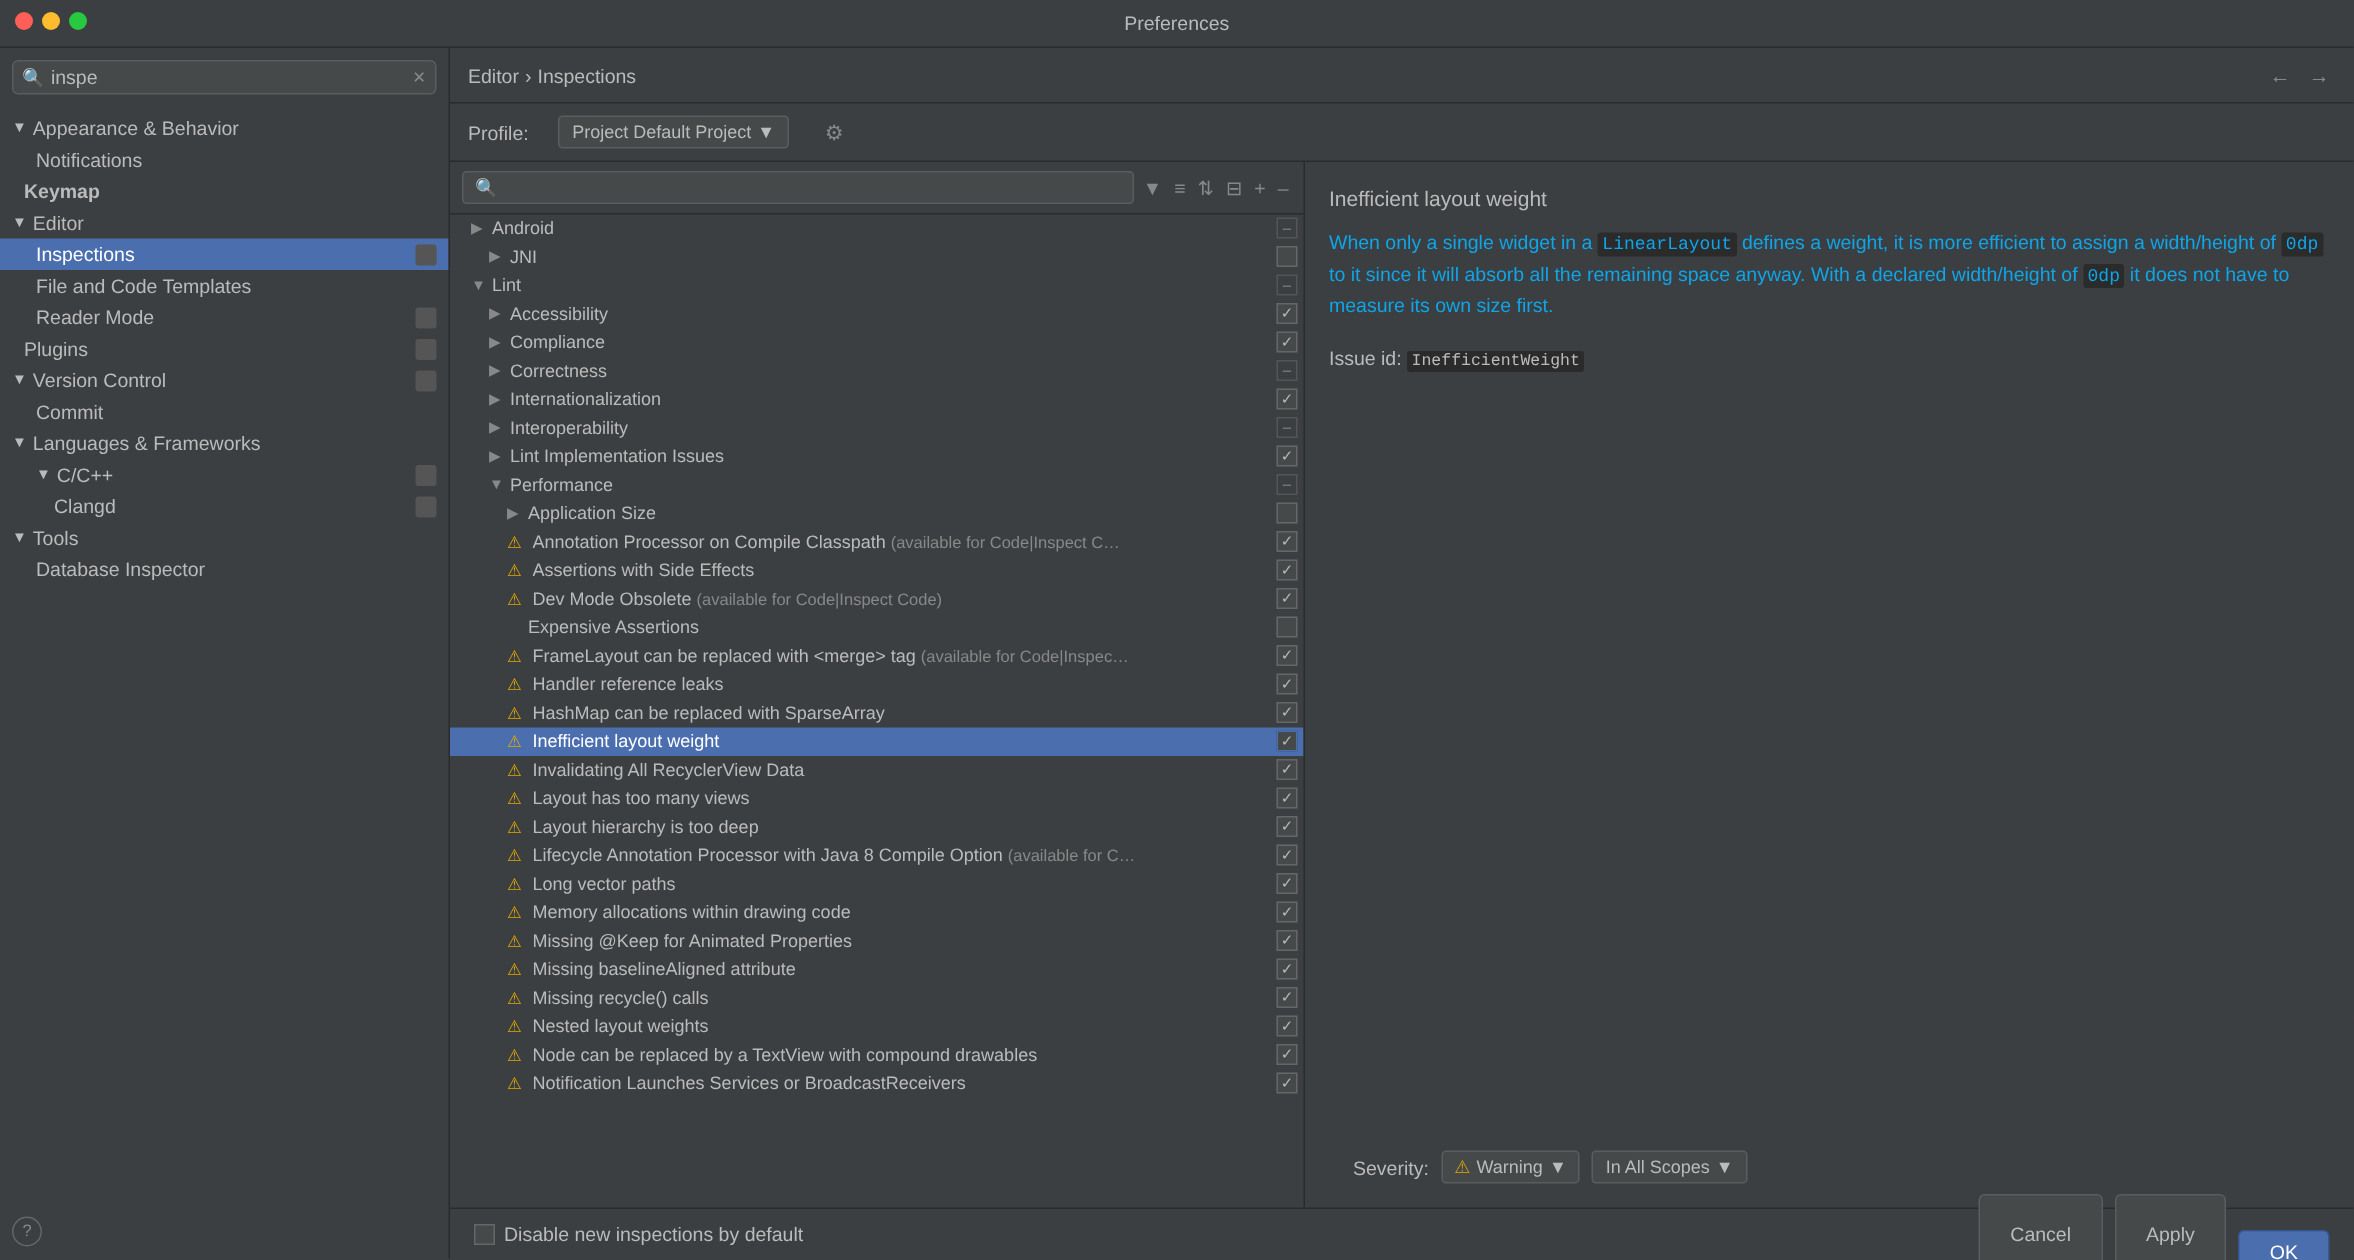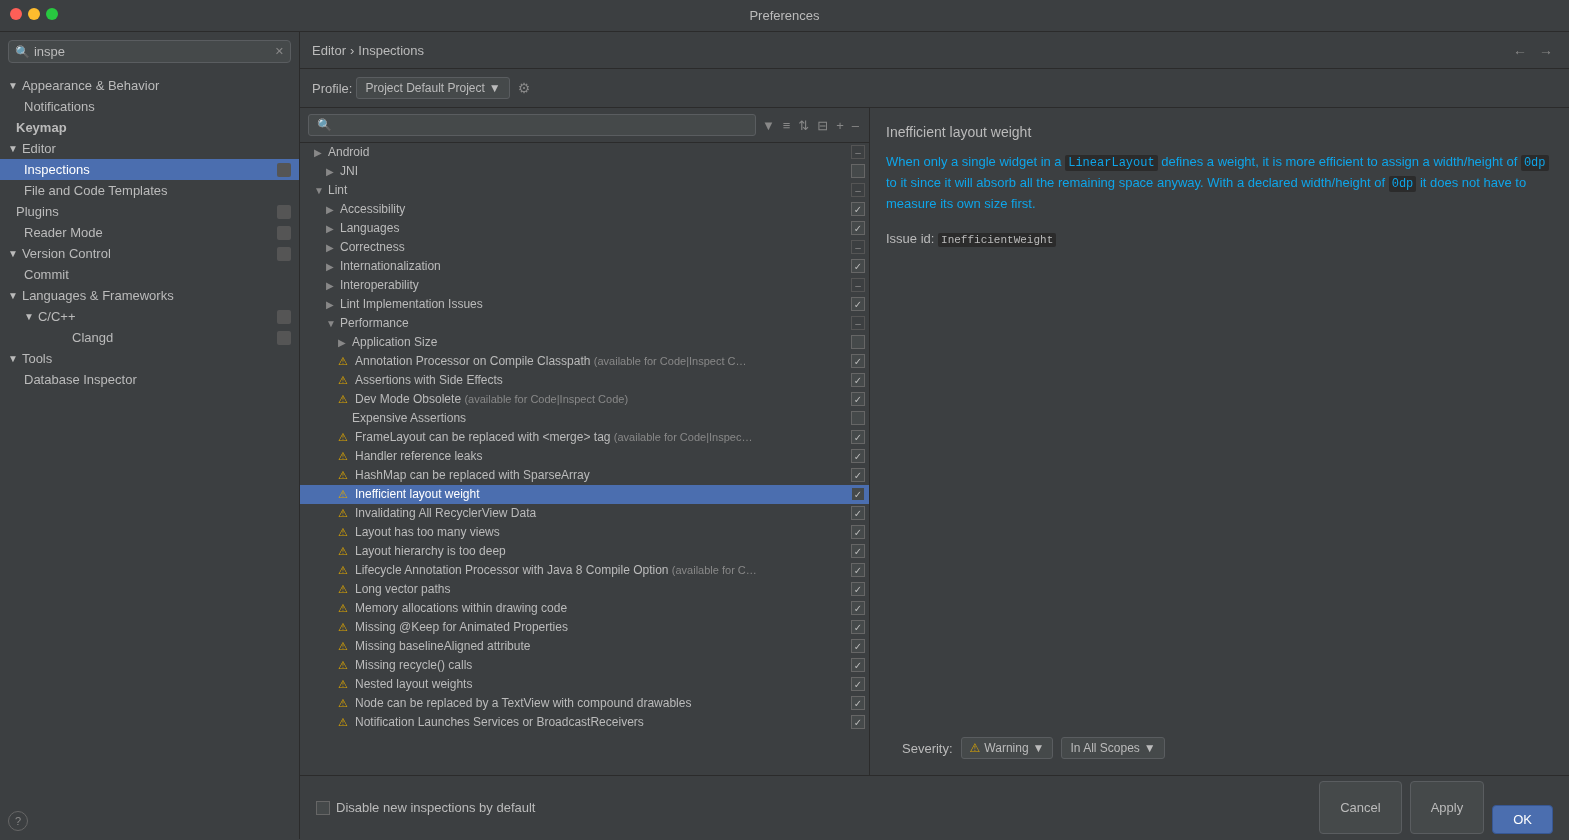--- a/index.html
+++ b/index.html
@@ -21,31 +21,31 @@
     .search-icon { color: #888; margin-right: 4px; font-size: 12px; }
     .search-input { background: transparent; border: none; outline: none; color: #bbb; font-size: 13px; flex: 1; }
     .search-clear { color: #888; cursor: pointer; font-size: 11px; }
 
     .sidebar-tree { flex: 1; overflow-y: auto; padding: 4px 0; }
     .sidebar-item { padding: 3px 8px 3px 16px; cursor: pointer; display: flex; align-items: center; color: #bbb; font-size: 13px; }
     .sidebar-item.selected { background: #4b6eaf; color: #fff; }
     .sidebar-item.group { font-weight: 500; padding-left: 8px; }
     .sidebar-item .arrow { margin-right: 4px; font-size: 10px; }
     .sidebar-item.indent1 { padding-left: 24px; }
-    .sidebar-item.indent2 { padding-left: 36px; margin-left: 36px; }
+    .sidebar-item.indent2 { padding-left: 36px; }
     .sidebar-badge { margin-left: auto; width: 14px; height: 14px; background: #555; border-radius: 2px; display: flex; align-items: center; justify-content: center; font-size: 9px; }
 
     
     .content { flex: 1; display: flex; flex-direction: column; background: #3c3f41; }
     .content-header { padding: 8px 12px; border-bottom: 1px solid #2b2b2b; display: flex; align-items: center; gap: 6px; }
     .breadcrumb { display: flex; align-items: center; gap: 4px; color: #bbb; font-size: 13px; }
     .header-actions { margin-left: auto; display: flex; gap: 4px; }
     .icon-btn { background: transparent; border: none; color: #888; cursor: pointer; padding: 2px 4px; font-size: 14px; }
 
-    .profile-bar { padding: 8px 12px; display: flex; align-items: center; gap: 4px; border-bottom: 1px solid #2b2b2b; }
+    .profile-bar { padding: 8px 12px; display: flex; align-items: center; gap: 20px; border-bottom: 1px solid #2b2b2b; }
     .profile-select { background: #45494a; border: 1px solid #5a5d60; color: #bbb; padding: 3px 8px; border-radius: 3px; font-size: 12px; cursor: pointer; display: flex; align-items: center; gap: 4px; }
 
     .content-body { flex: 1; display: flex; overflow: hidden; }
 
     
     .inspection-panel { width: 570px; border-right: 1px solid #2b2b2b; display: flex; flex-direction: column; }
     .inspection-toolbar { padding: 6px 8px; display: flex; gap: 4px; align-items: center; border-bottom: 1px solid #2b2b2b; }
     .insp-search { flex: 1; background: #45494a; border: 1px solid #5a5d60; border-radius: 3px; padding: 3px 8px; color: #bbb; font-size: 12px; outline: none; }
     .toolbar-icon { color: #888; cursor: pointer; font-size: 13px; padding: 2px; }
 
@@ -69,21 +69,21 @@
     .detail-desc { color: #0ea5e9; font-size: 13px; line-height: 1.6; margin-bottom: 8px; }
     .detail-desc code { font-family: 'Courier New', monospace; background: #2b2b2b; padding: 1px 3px; border-radius: 2px; font-size: 12px; }
     .detail-issue { color: #bbb; font-size: 13px; margin-top: 8px; }
     .detail-issue code { font-family: 'Courier New', monospace; background: #2b2b2b; padding: 1px 3px; border-radius: 2px; font-size: 11px; }
     .severity-row { margin-top: auto; padding-top: 16px; display: flex; align-items: center; gap: 8px; }
     .severity-label { color: #bbb; font-size: 13px; margin-left: 16px; }
     .severity-select { background: #45494a; border: 1px solid #5a5d60; color: #bbb; padding: 3px 8px; border-radius: 3px; font-size: 12px; cursor: pointer; display: flex; align-items: center; gap: 4px; }
     .scope-select { background: #45494a; border: 1px solid #5a5d60; color: #bbb; padding: 3px 8px; border-radius: 3px; font-size: 12px; cursor: pointer; display: flex; align-items: center; gap: 4px; }
 
     
-    .footer { height: 64px; border-top: 1px solid #2b2b2b; display: flex; align-items: center; justify-content: space-between; padding: 0 16px; background: #3c3f41; }
+    .footer { height: 34px; border-top: 1px solid #2b2b2b; display: flex; align-items: center; justify-content: space-between; padding: 0 16px; background: #3c3f41; }
     .footer-left { display: flex; align-items: center; gap: 6px; }
     .footer-checkbox { width: 14px; height: 14px; border: 1px solid #666; background: #45494a; }
     .footer-right { display: flex; gap: 8px; }
     .btn { padding: 6px 20px; border-radius: 4px; font-size: 13px; cursor: pointer; border: none; }
     .btn-cancel { background: #45494a; color: #bbb; border: 1px solid #5a5d60; }
     .btn-apply { background: #45494a; color: #bbb; border: 1px solid #5a5d60; }
     .btn-ok { background: #4b6eaf; color: #fff; border: 1px solid #375793; margin-top: 24px; }
 
     .help-icon { width: 20px; height: 20px; border-radius: 50%; border: 1px solid #666; display: flex; align-items: center; justify-content: center; font-size: 11px; color: #888; cursor: pointer; }
 
@@ -128,26 +128,26 @@
         <span class="arrow">▼</span>
         <span>Editor</span>
       </div>
       <div class="sidebar-item indent1 selected">
         <span>Inspections</span>
         <span class="sidebar-badge"></span>
       </div>
       <div class="sidebar-item indent1">
         <span>File and Code Templates</span>
       </div>
+      <div class="sidebar-item indent1">
+        <span>Reader Mode</span>
+        <span class="sidebar-badge"></span>
+      </div>
       <div class="sidebar-item">
         <span>Plugins</span>
-        <span class="sidebar-badge"></span>
-      </div>
-      <div class="sidebar-item indent1">
-        <span>Reader Mode</span>
         <span class="sidebar-badge"></span>
       </div>
       <div class="sidebar-item group">
         <span class="arrow">▼</span>
         <span>Version Control</span>
         <span class="sidebar-badge"></span>
       </div>
       <div class="sidebar-item indent1">
         <span>Commit</span>
       </div>
@@ -240,21 +240,21 @@
             <span style="width:12px;display:inline-block"></span>
             <span class="tree-arrow">▶</span>
             <span class="row-label">Accessibility</span>
             <div class="check-box checked"></div>
           </div>
 
           <div class="tree-row">
             <div class="scrollbar-placeholder"></div>
             <span style="width:12px;display:inline-block"></span>
             <span class="tree-arrow">▶</span>
-            <span class="row-label">Languages</span>
+            <span class="row-label">Compliance</span>
             <div class="check-box checked"></div>
           </div>
 
           <div class="tree-row">
             <div class="scrollbar-placeholder"></div>
             <span style="width:12px;display:inline-block"></span>
             <span class="tree-arrow">▶</span>
             <span class="row-label">Correctness</span>
             <div class="minus-btn">–</div>
           </div>

